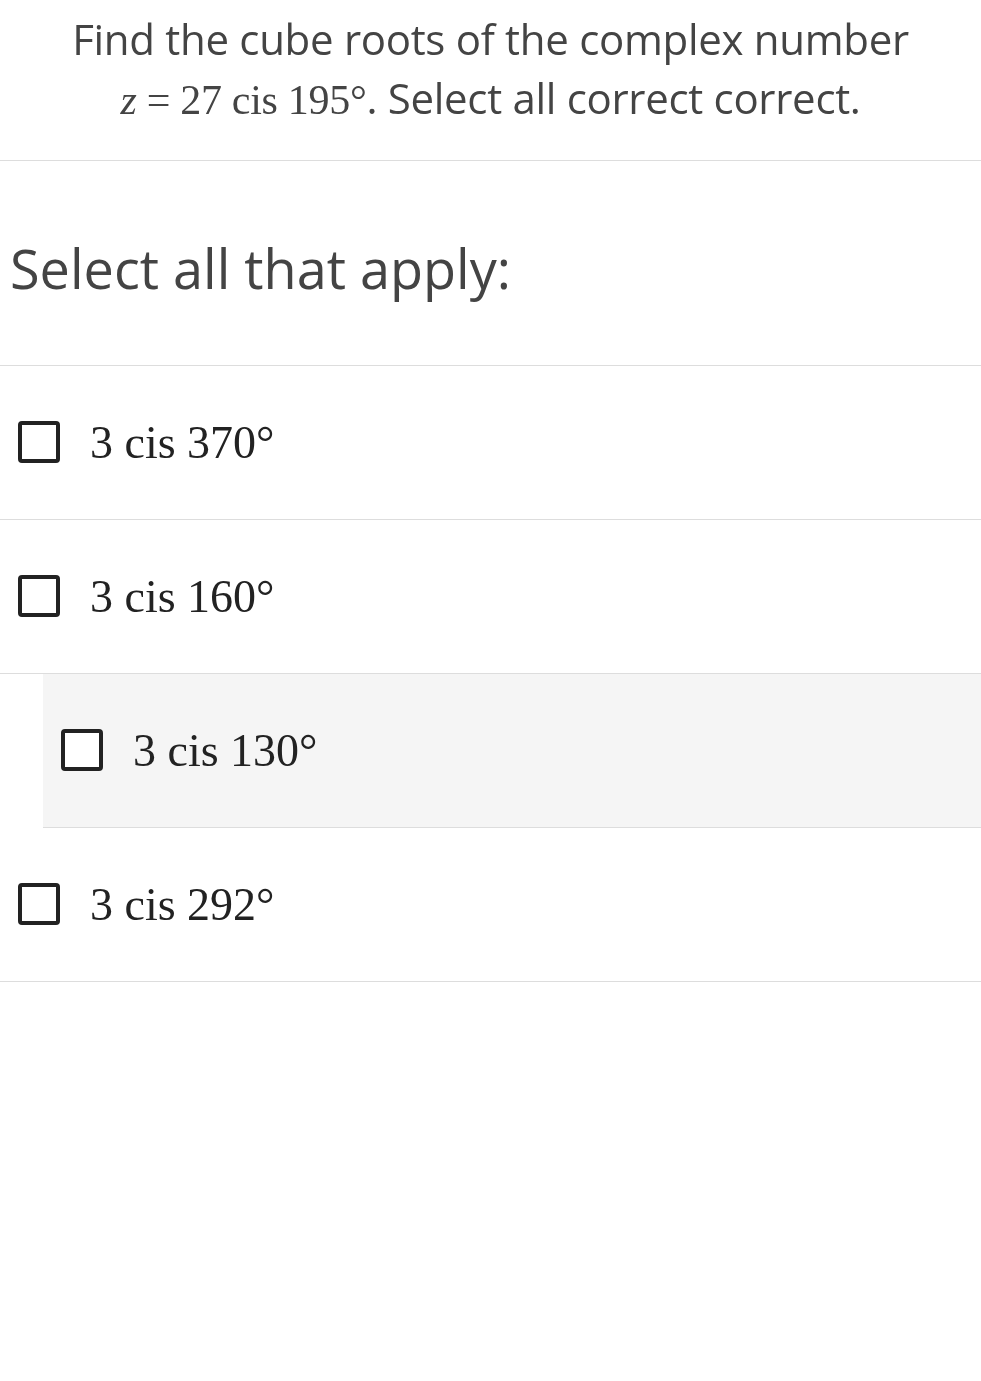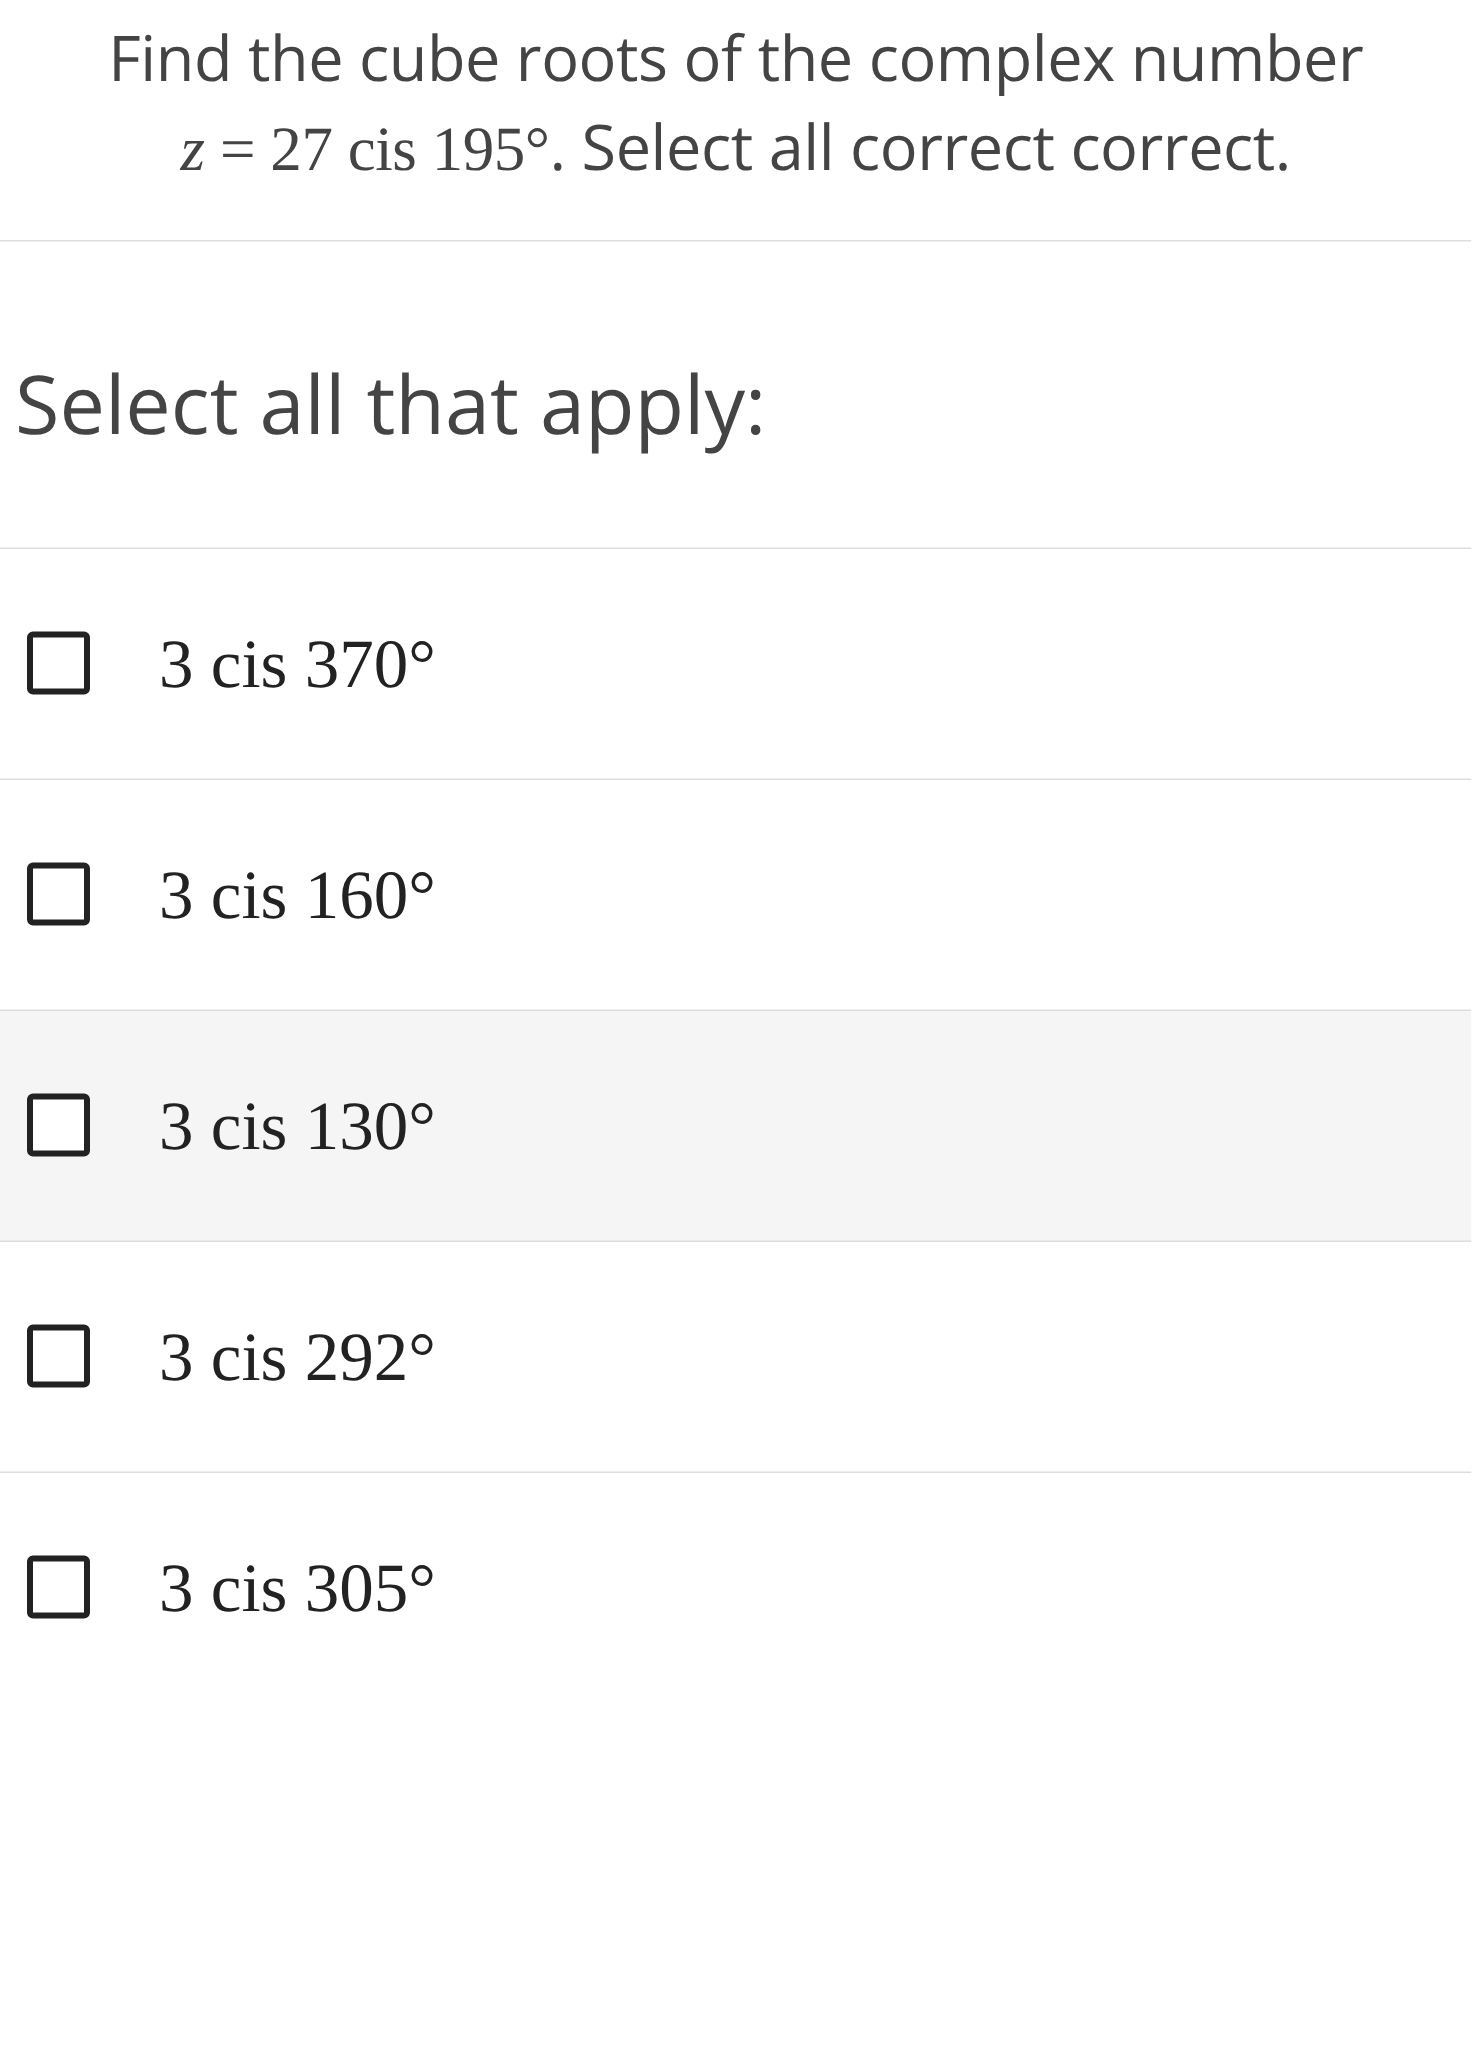--- a/index.html
+++ b/index.html
@@ -39,24 +39,24 @@
     .instruction-text {
       font-size: 54px;
       color: #444;
     }
     .option-row {
       display: flex;
       align-items: center;
       padding: 50px 10px 50px 18px;
       border-bottom: 1px solid #ddd;
       cursor: pointer;
-      gap: 16px;
     }
     .option-row.highlighted {
       background: #f5f5f5;
+      margin-left: 43px;
     }
     .option-row.last {
       border-bottom: none;
       padding-bottom: 20px;
     }
     .checkbox {
       width: 42px;
       height: 42px;
       border: 4px solid #222;
       border-radius: 4px;
@@ -94,17 +94,13 @@
       <div class="option-label">3 cis 160°</div>
     </div>
     <div class="option-row highlighted">
       <div class="checkbox"></div>
       <div class="option-label">3 cis 130°</div>
     </div>
     <div class="option-row">
       <div class="checkbox"></div>
       <div class="option-label">3 cis 292°</div>
     </div>
-    <div class="option-row last">
-      <div class="checkbox"></div>
-      <div class="option-label">3 cis 305°</div>
-    </div>
   </div>
 
 </body></html>

